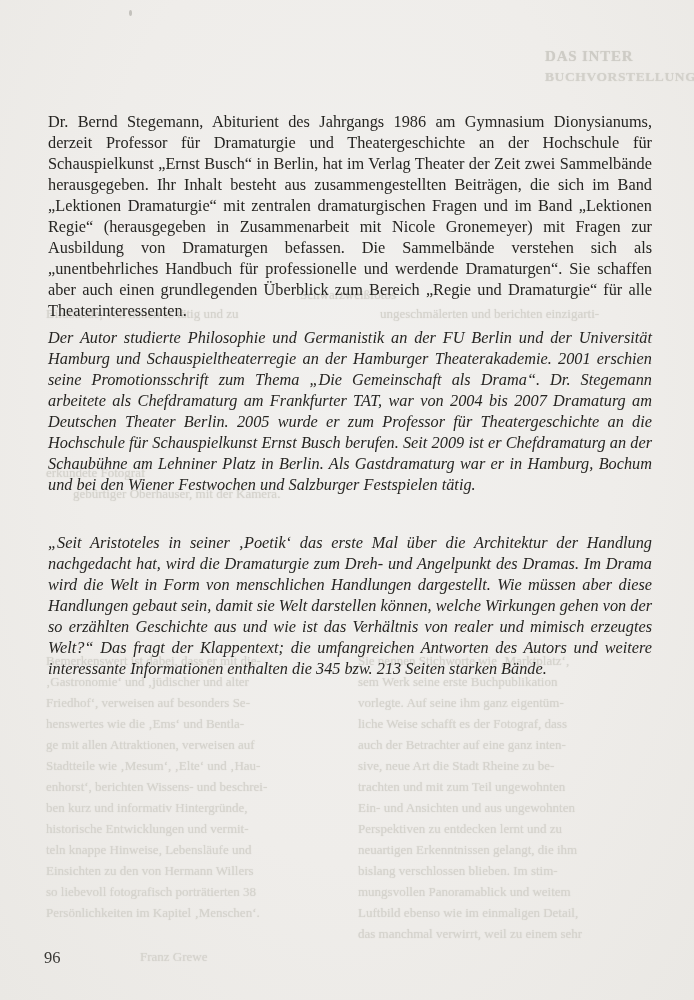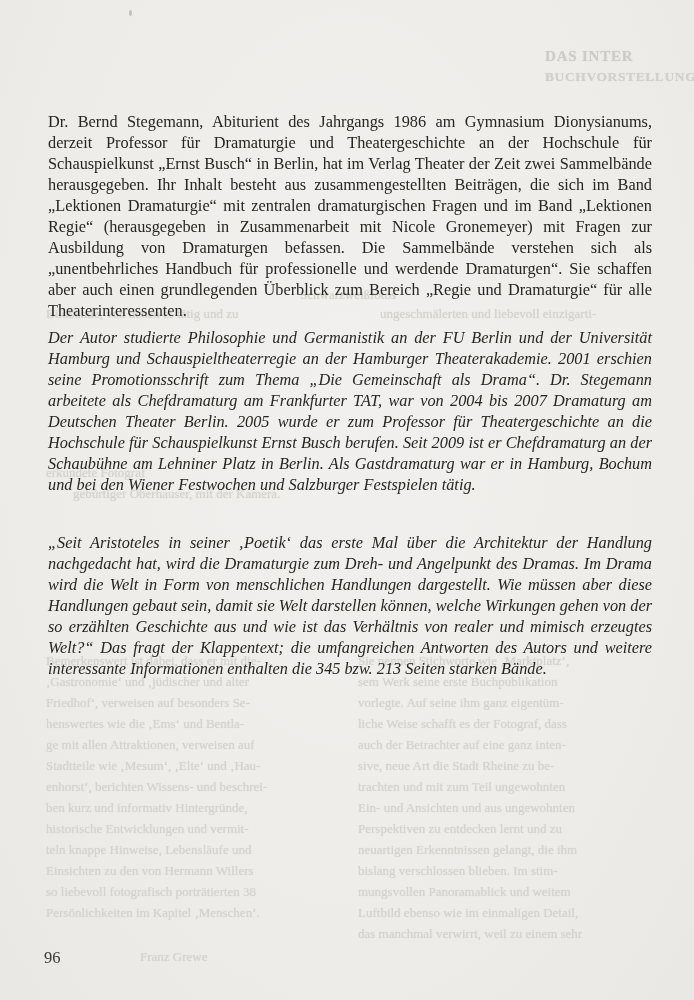--- a/index.html
+++ b/index.html
@@ -90,21 +90,21 @@
 
 <div class="page">
 
   <div class="speck"></div>
 
   <div class="ghost ghost-header-1">DAS INTER</div>
   <div class="ghost ghost-header-2">BUCHVORSTELLUNGEN</div>
 
   <div class="ghost ghost-frag-schwarzweiss">Schwarzweißfotos</div>
   <div class="ghost ghost-frag-gap1-left">Bildbände, von denen es tätig und zu</div>
-  <div class="ghost ghost-frag-gap1-right">ungeschmälerten und liebevoll einzigarti-</div>
+  <div class="ghost ghost-frag-gap1-right">ungeschmälerten und berichten einzigarti-</div>
   <div class="ghost ghost-frag-gap2-upper">erkundete Fotograf</div>
   <div class="ghost ghost-frag-gap2-left">gebürtiger Oberhauser, mit der Kamera.</div>
 
   <div class="ghost ghost-col-left">Bemerkenswert ist dabei, dass er mit die-
 ‚Gastronomie‘ und ‚jüdischer und alter
 Friedhof‘, verweisen auf besonders Se-
 henswertes wie die ‚Ems‘ und Bentla-
 ge mit allen Attraktionen, verweisen auf
 Stadtteile wie ‚Mesum‘, ‚Elte‘ und ‚Hau-
 enhorst‘, berichten Wissens- und beschrei-

